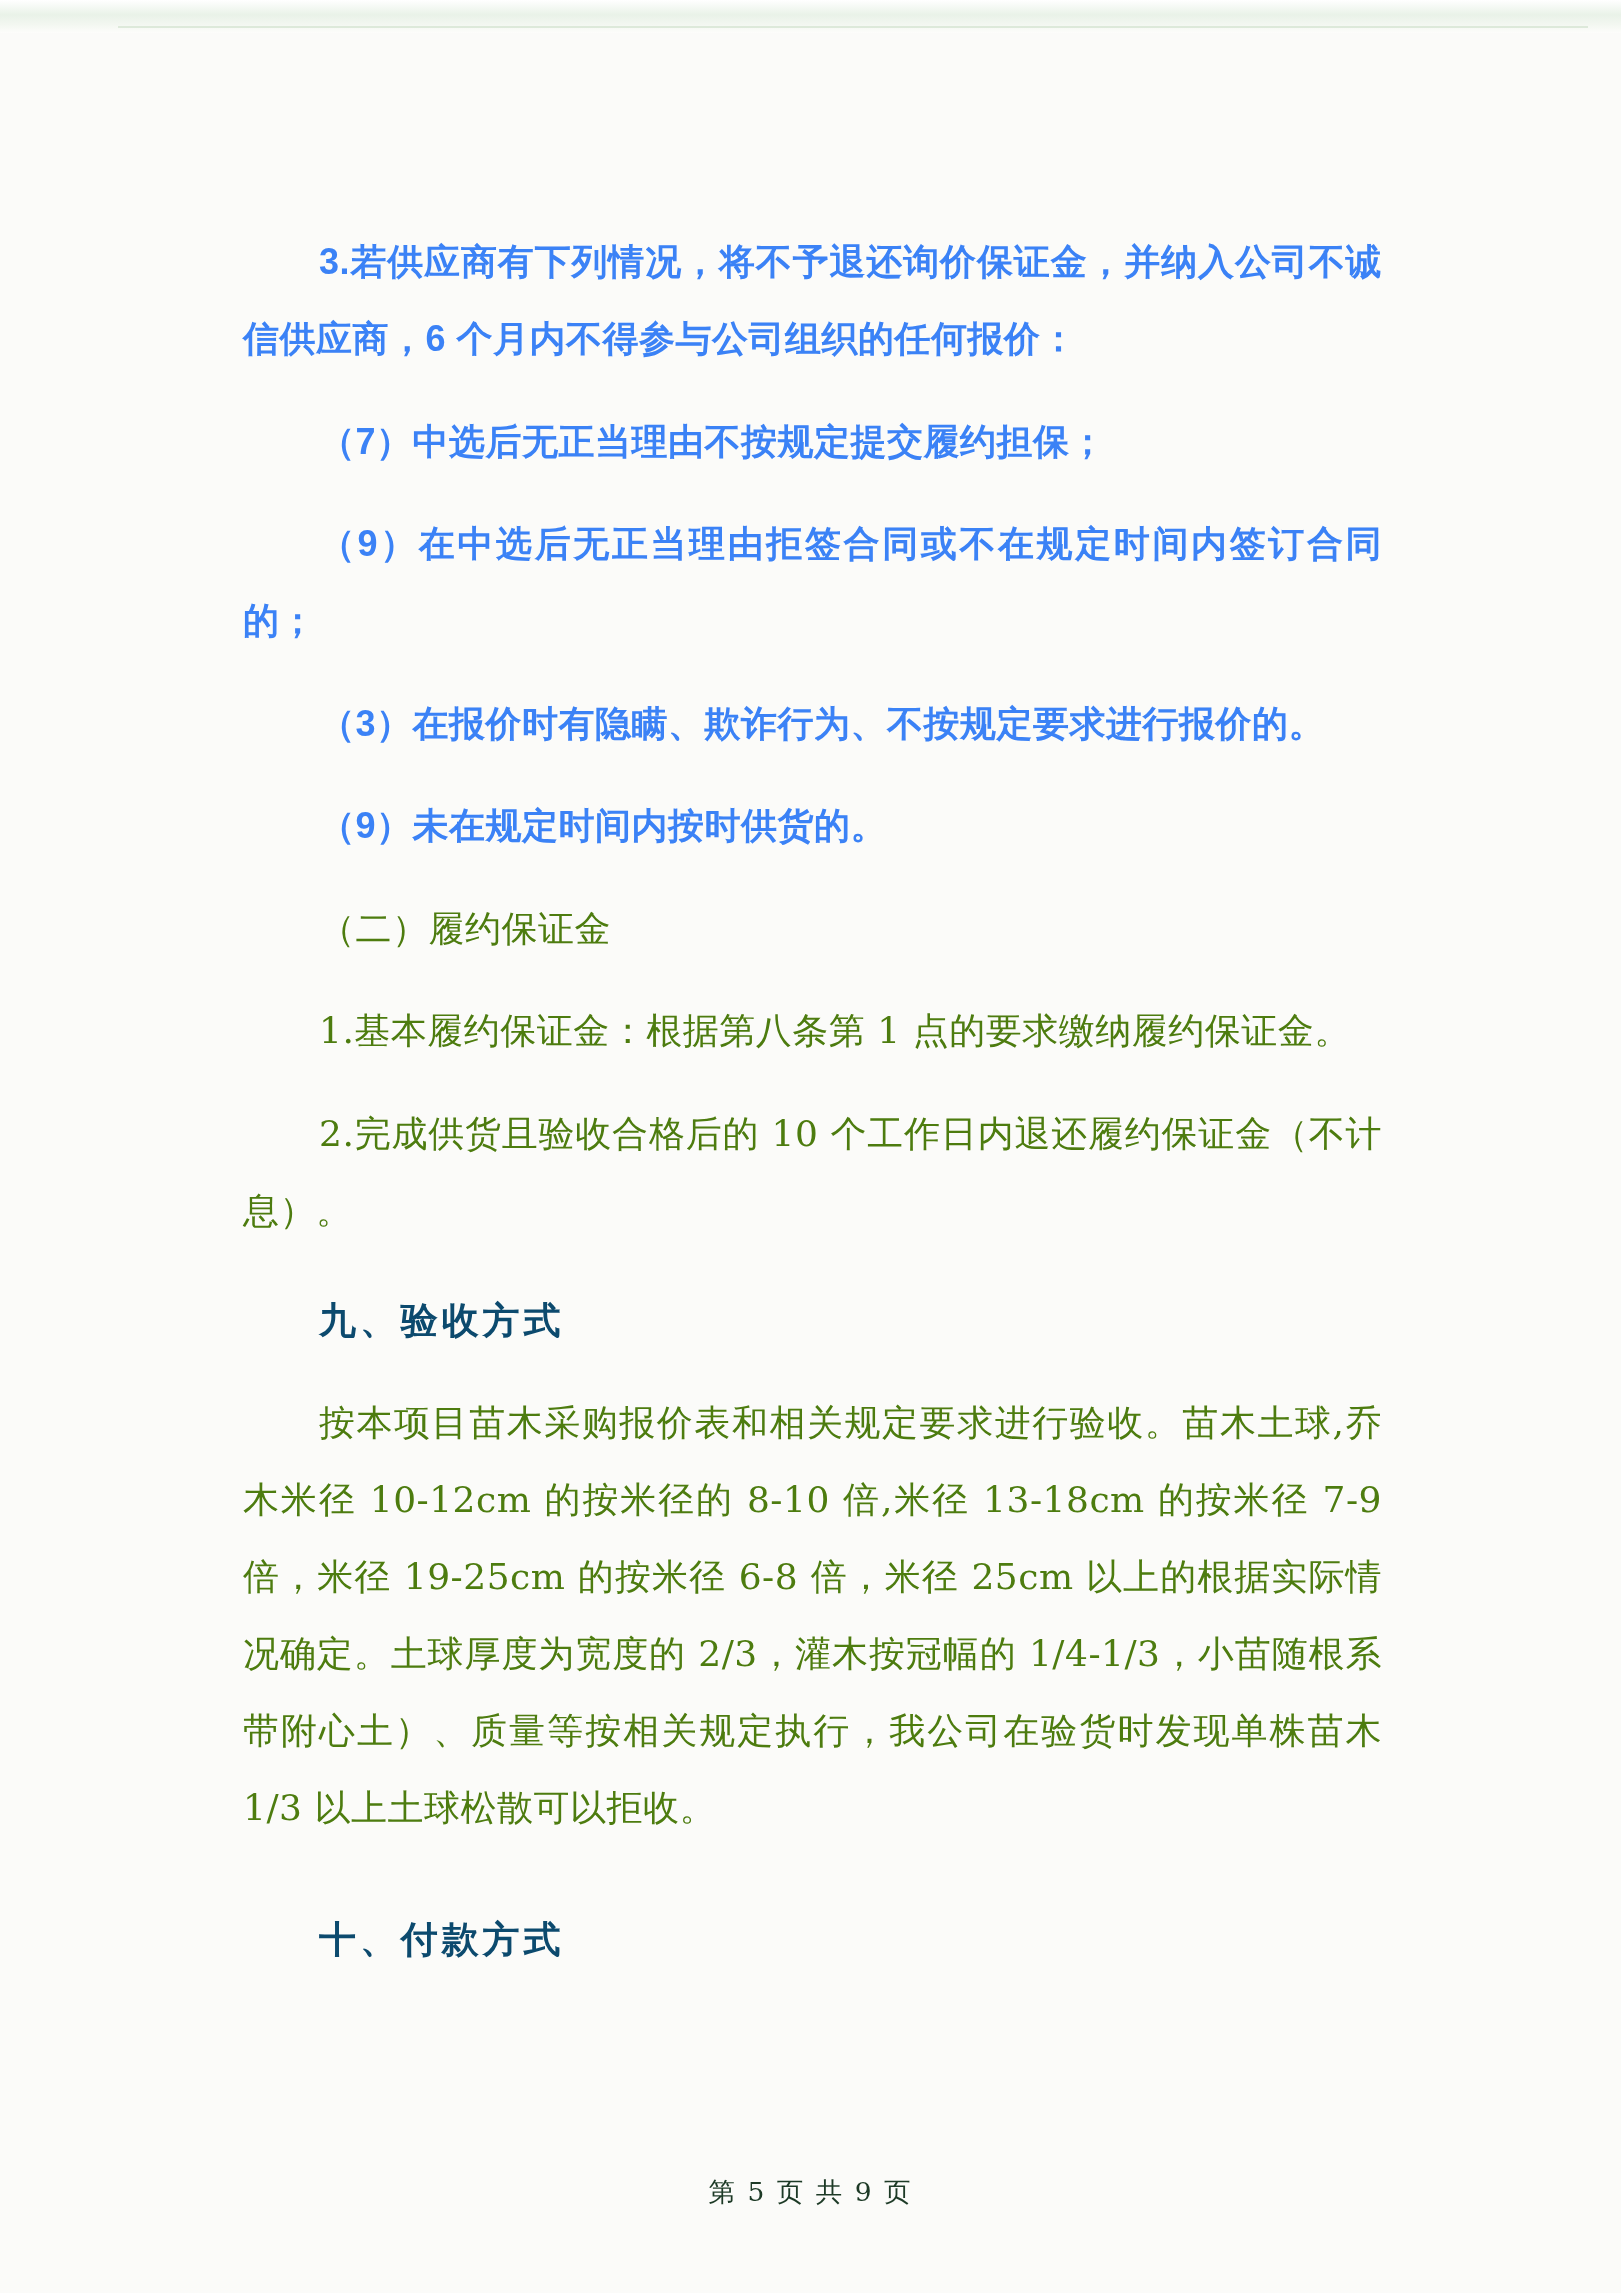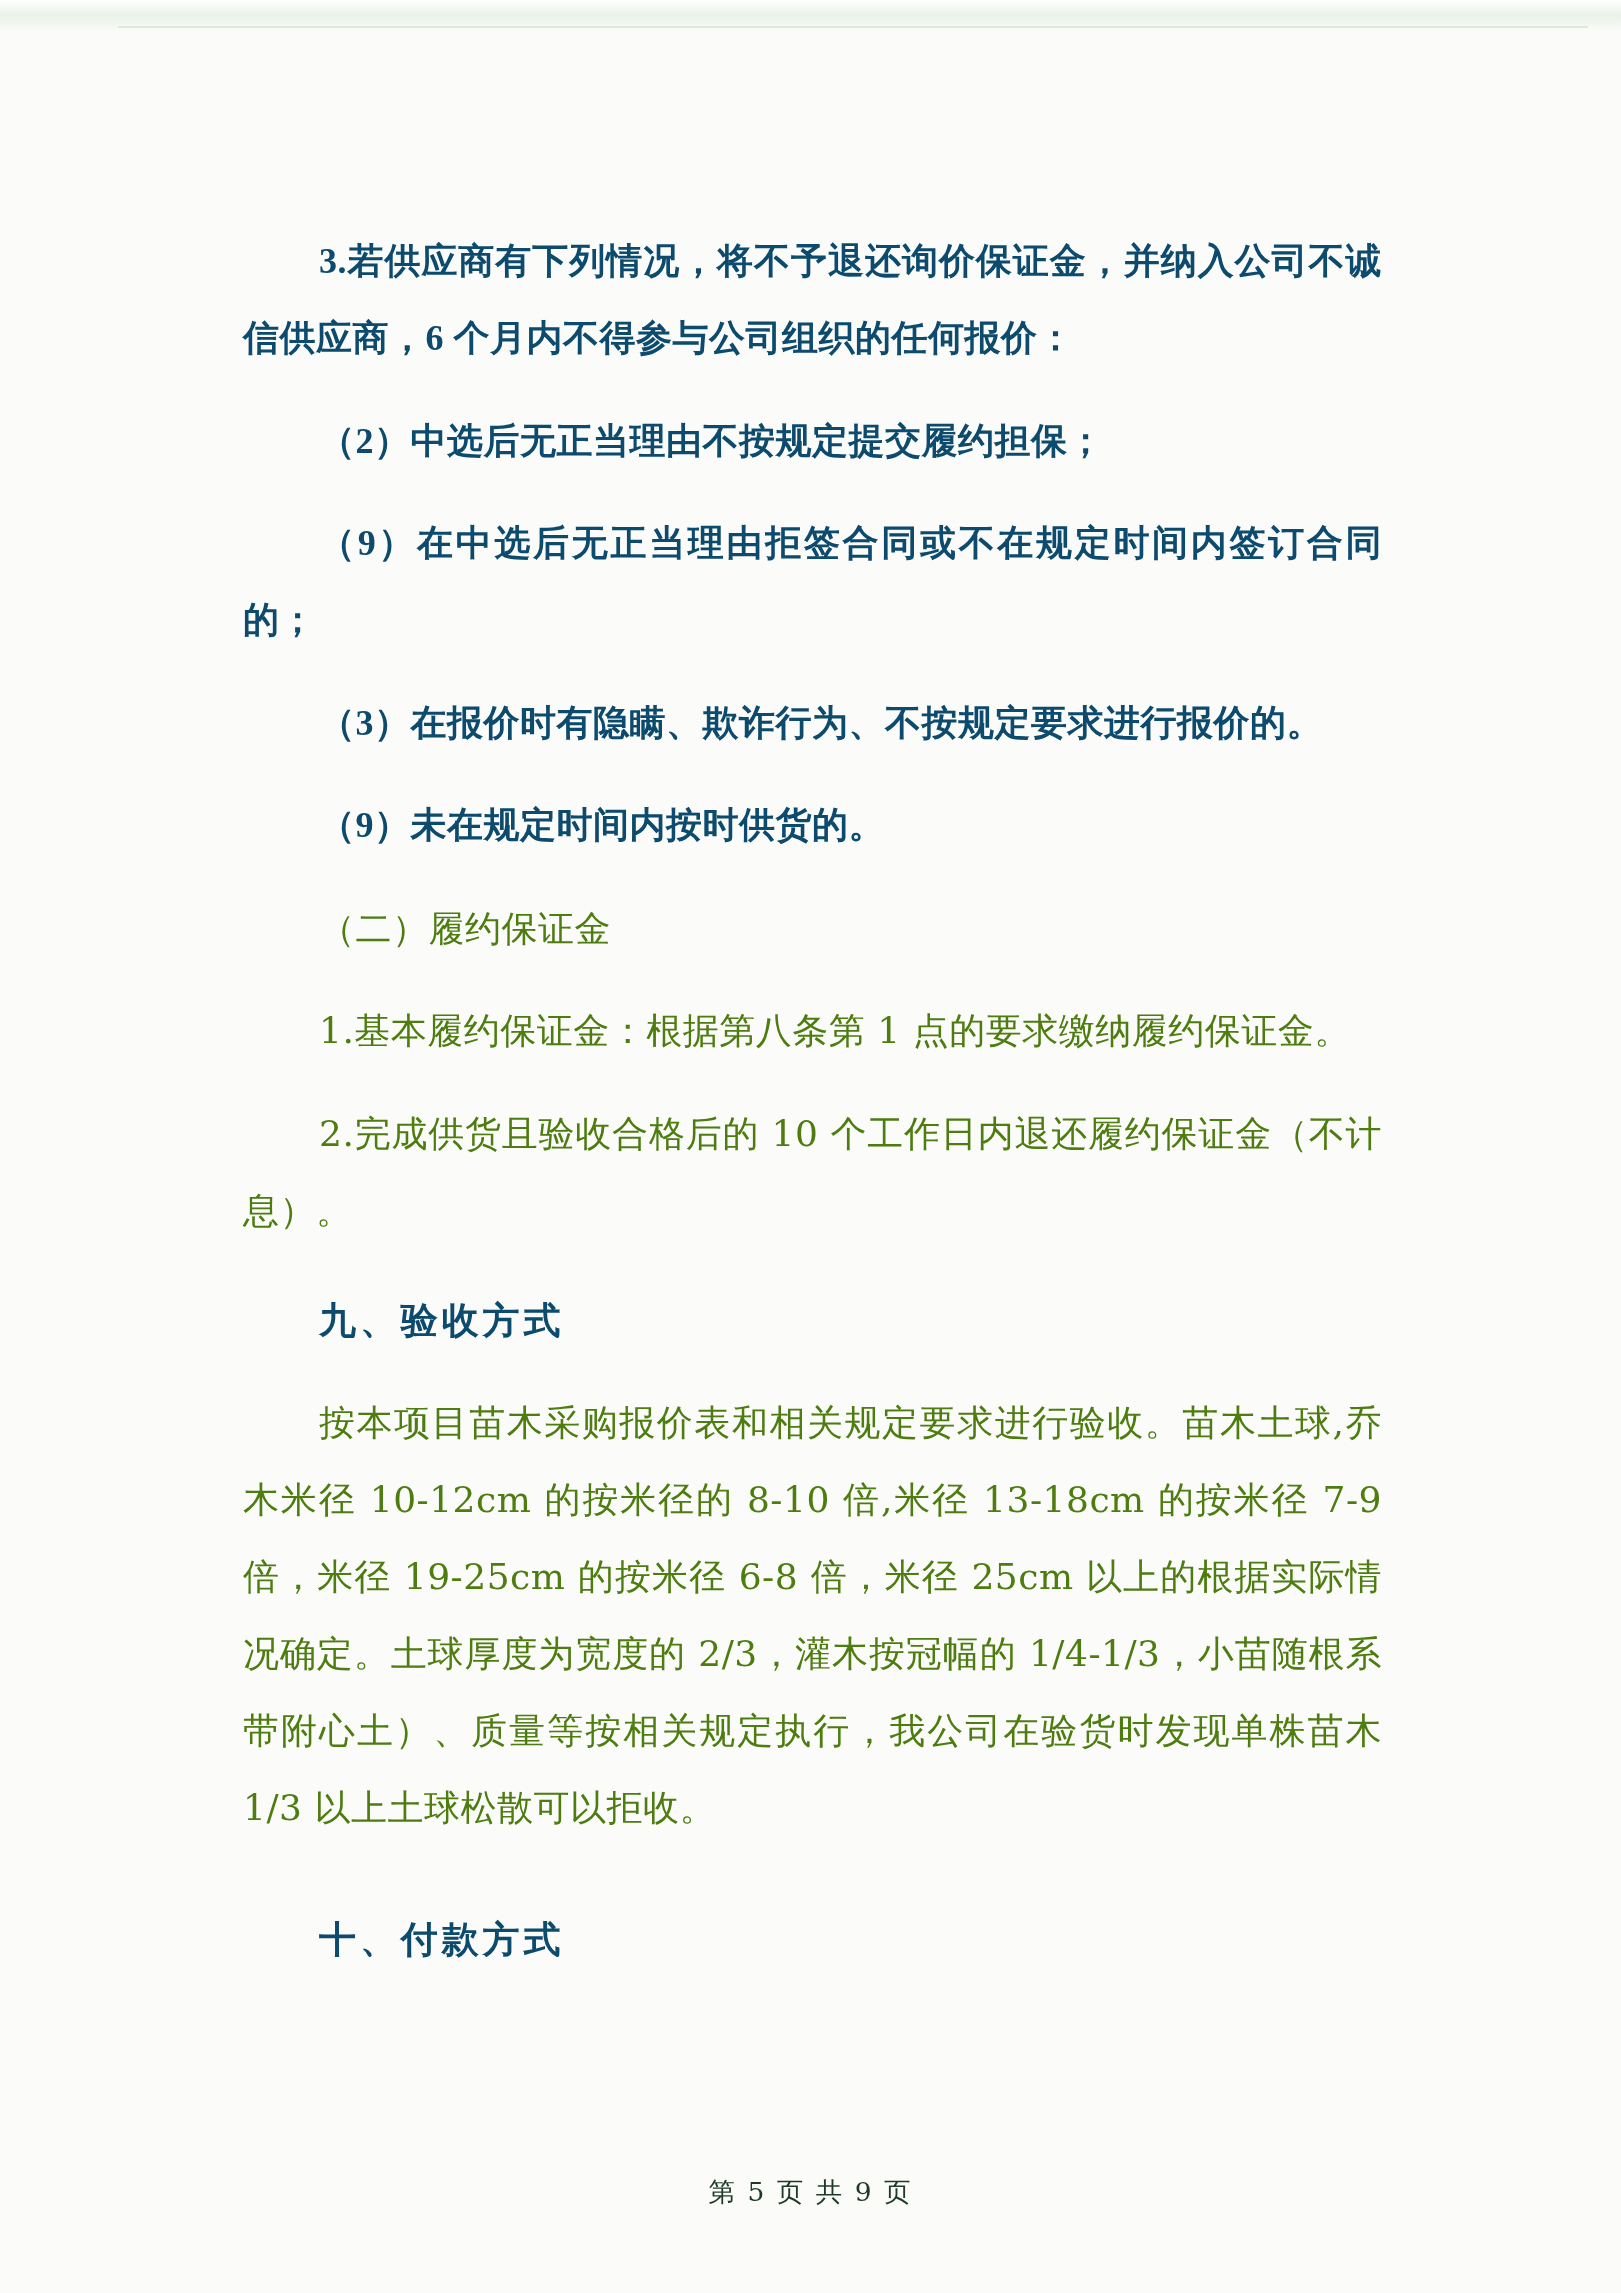--- a/index.html
+++ b/index.html
@@ -56,22 +56,22 @@
     line-height: 77px;
     letter-spacing: 0.5px;
     text-align: justify;
     text-justify: inter-character;
   }
 
   .indent { text-indent: 76px; }
 
   .bold-kai {
     font-weight: bold;
-    font-family: Liberation Serif, serif;
-    color: #0c4a6e;
+    font-family: Liberation Sans, sans-serif;
+    color: #3b82f6;
   }
 
   .heading {
     font-weight: bold;
     font-size: 37px;
     letter-spacing: 3.9px;
     color: #0c4a6e;
     text-indent: 76px;
     margin-top: 33px;
     margin-bottom: 15.7px;
@@ -115,21 +115,21 @@
 
 <div class="page">
 
   <div class="scan-band"></div>
   <div class="scan-band-line"></div>
 
   <div class="content">
 
     <p class="bold-kai indent">3.若供应商有下列情况，将不予退还询价保证金，并纳入公司不诚信供应商，6 个月内不得参与公司组织的任何报价：</p>
 
-    <p class="bold-kai indent spaced">（2）中选后无正当理由不按规定提交履约担保；</p>
+    <p class="bold-kai indent spaced">（7）中选后无正当理由不按规定提交履约担保；</p>
 
     <p class="bold-kai indent spaced">（9）在中选后无正当理由拒签合同或不在规定时间内签订合同的；</p>
 
     <p class="bold-kai indent spaced">（3）在报价时有隐瞒、欺诈行为、不按规定要求进行报价的。</p>
 
     <p class="bold-kai indent spaced">（9）未在规定时间内按时供货的。</p>
 
     <p class="body-text indent spaced">（二）履约保证金</p>
 
     <p class="body-text indent spaced">1.基本履约保证金：根据第八条第 1 点的要求缴纳履约保证金。</p>

